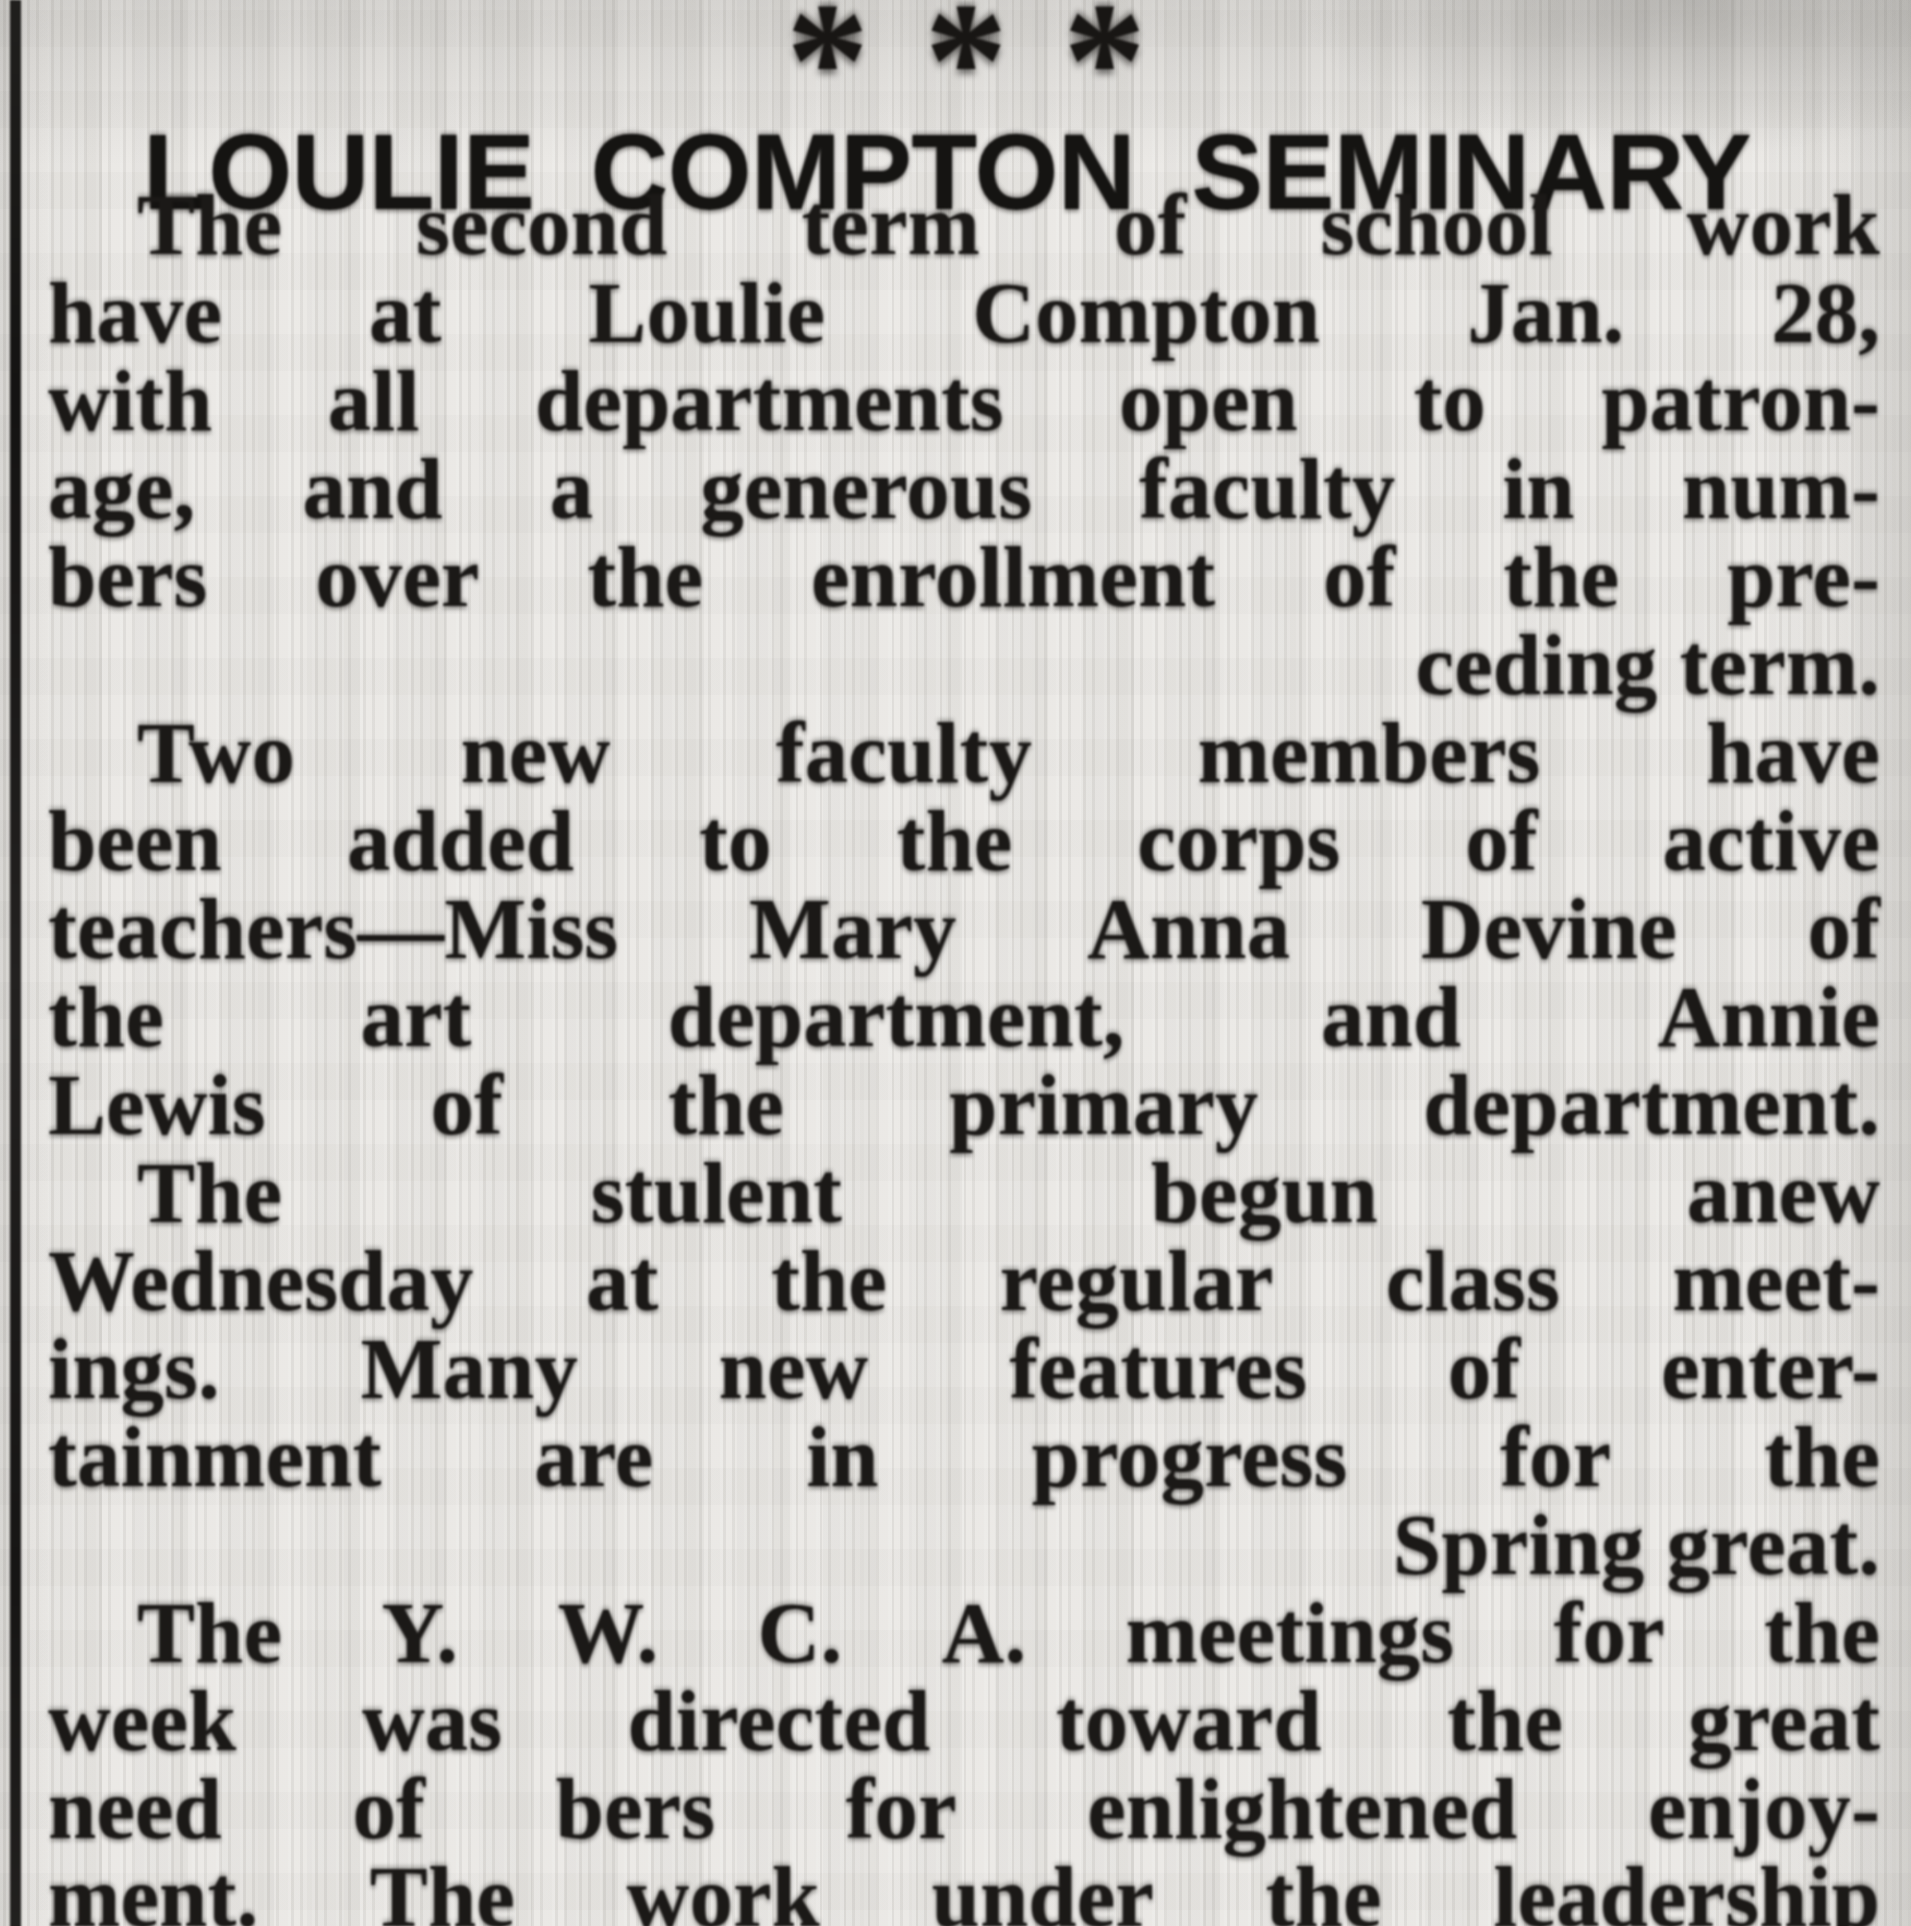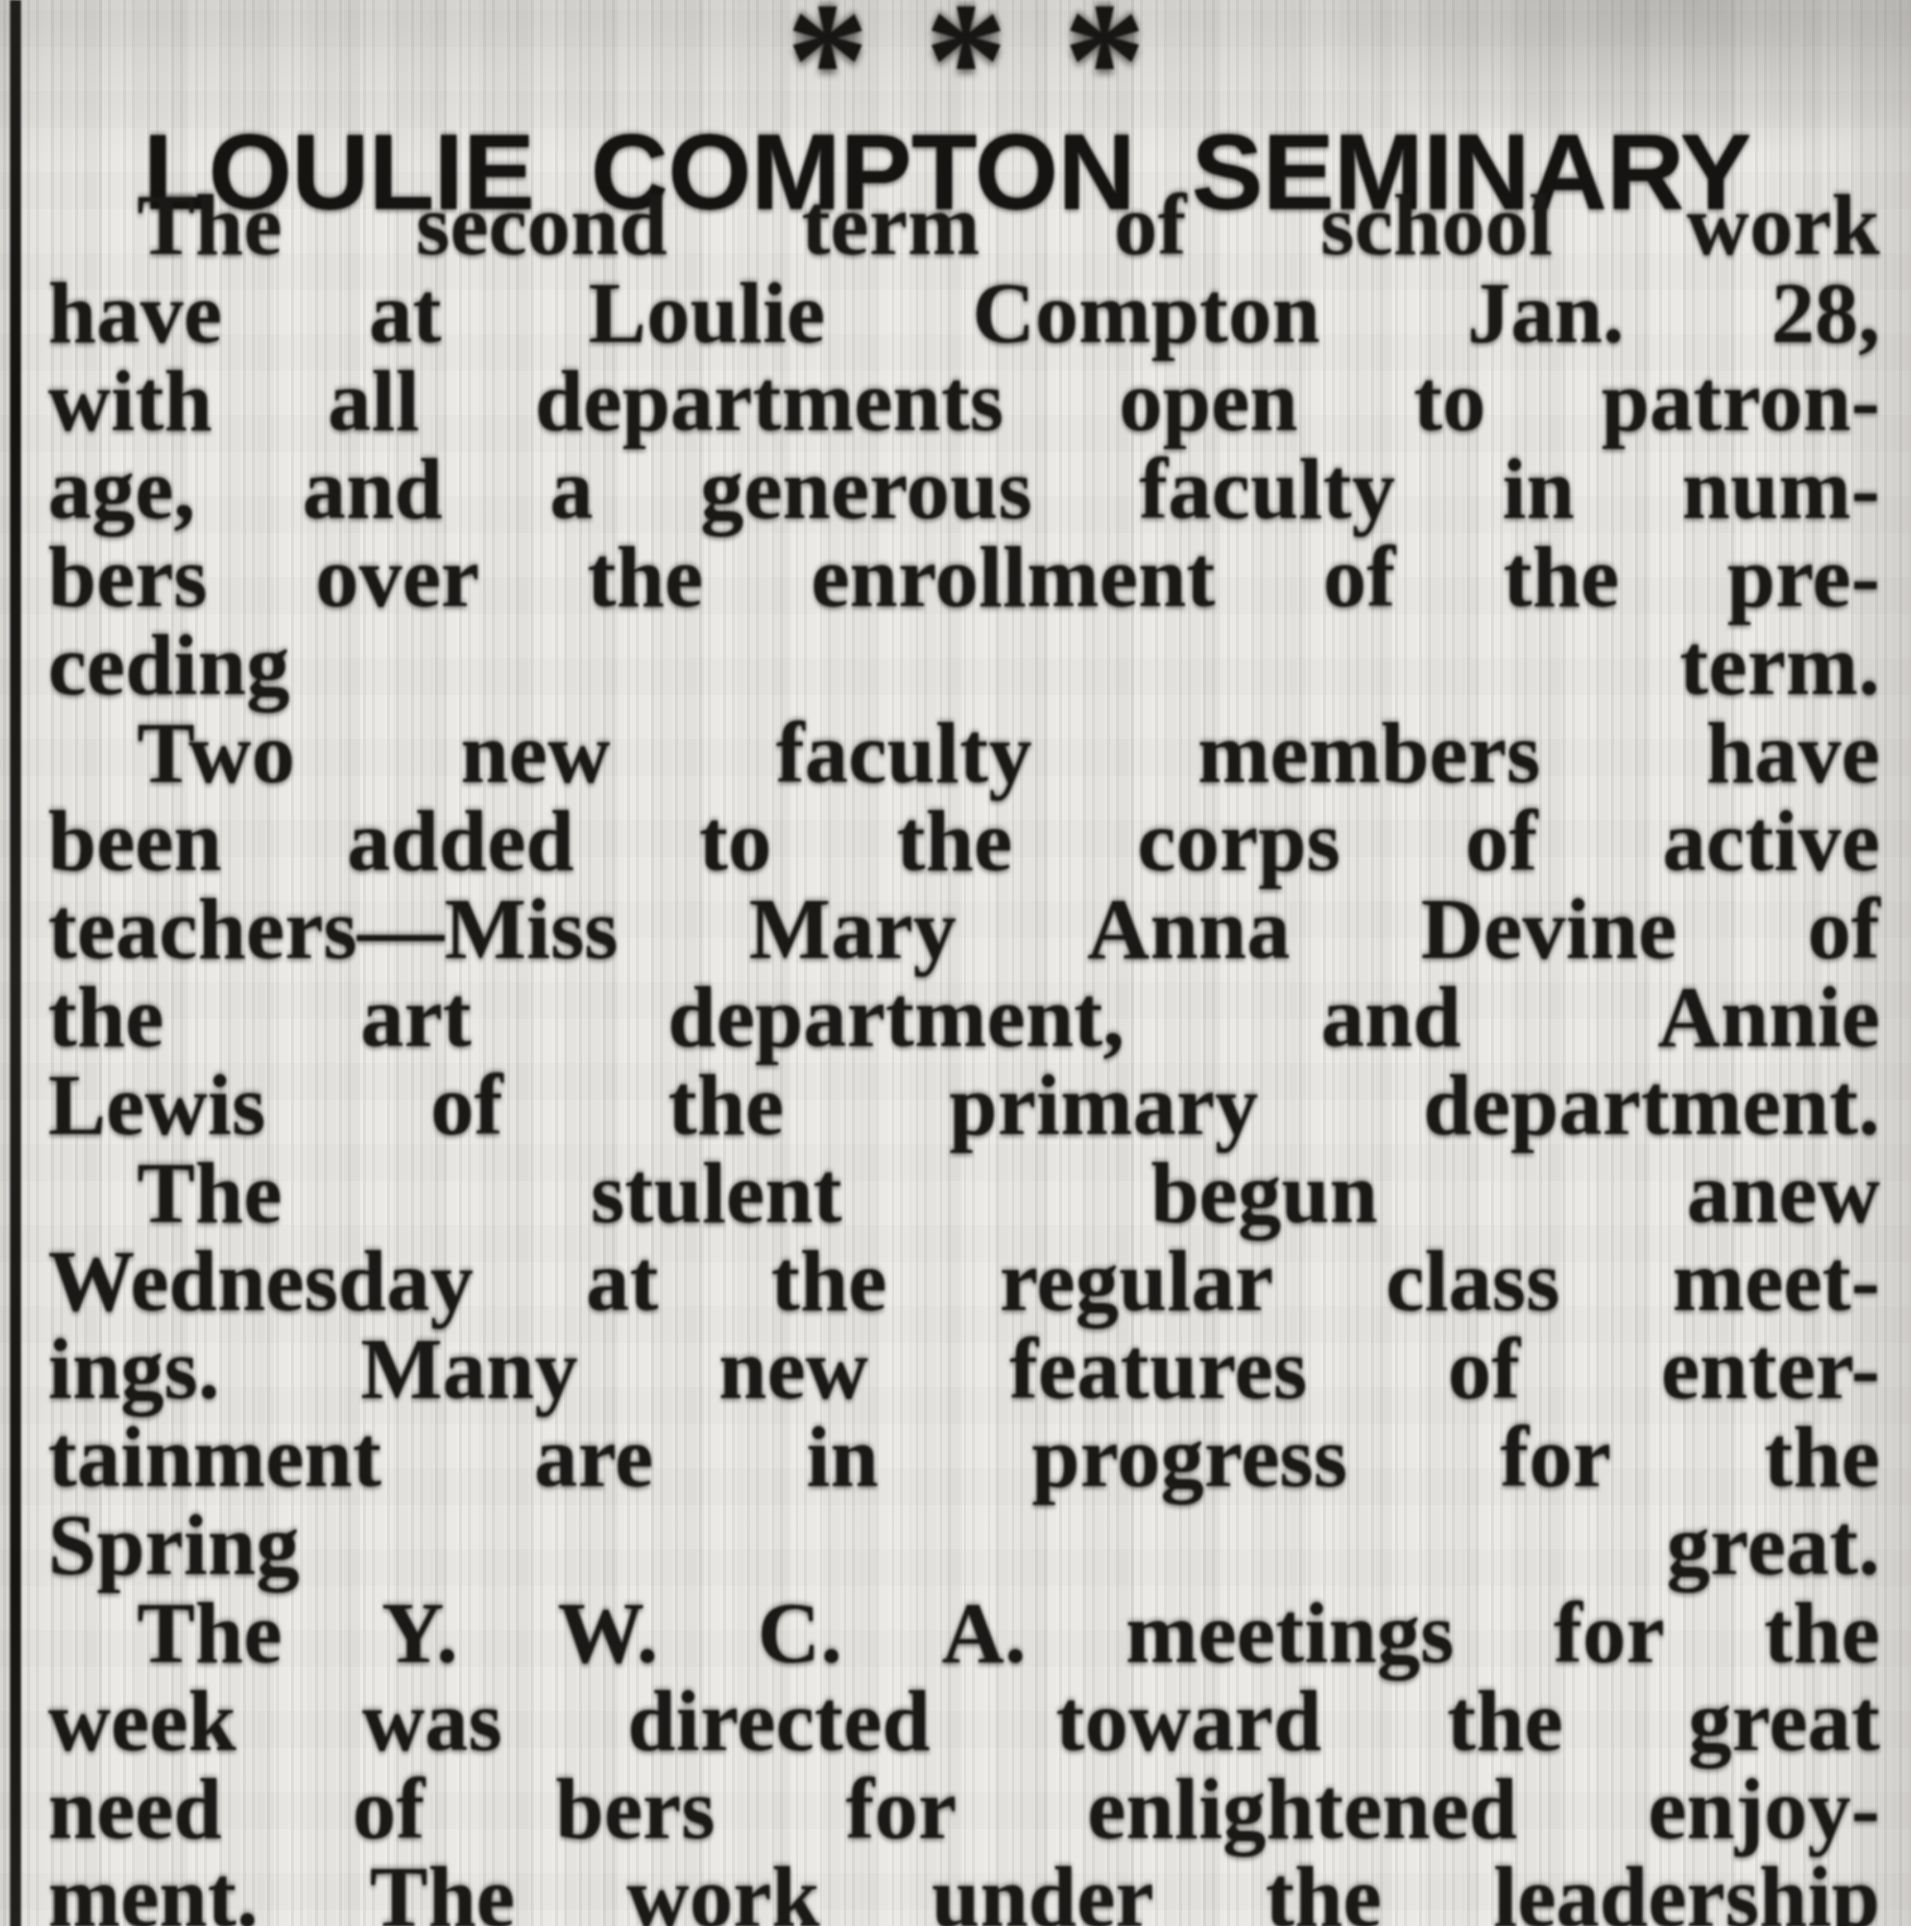--- a/index.html
+++ b/index.html
@@ -50,21 +50,21 @@
     color:#191816;white-space:nowrap;
   }
   .title span{text-shadow:0 2.7px 3.5px rgba(25,23,21,.40), 0 -2.7px 3.5px rgba(25,23,21,.28);}
   .body-lines{
     position:absolute;left:48px;top:181px;width:1832px;
     font-size:87px;line-height:88px;font-weight:700;
     color:#1f1d1b;
   }
   .line{height:88px;display:flex;align-items:baseline;white-space:nowrap;}
   .line.j{justify-content:space-between;}
-  .line:not(.j){justify-content:space-between;gap:22.3px;}
+  .line:not(.j){justify-content:flex-end;gap:22.3px;}
   .line.ind{padding-left:89px;}
   .line span{text-shadow:0 3.1px 3.9px rgba(28,26,24,.42), 0 -3.1px 3.9px rgba(28,26,24,.30);}
 </style>
 </head>
 <body>
 
 <div id="page">
   <div class="rule"></div>
 
   <div class="scan">

